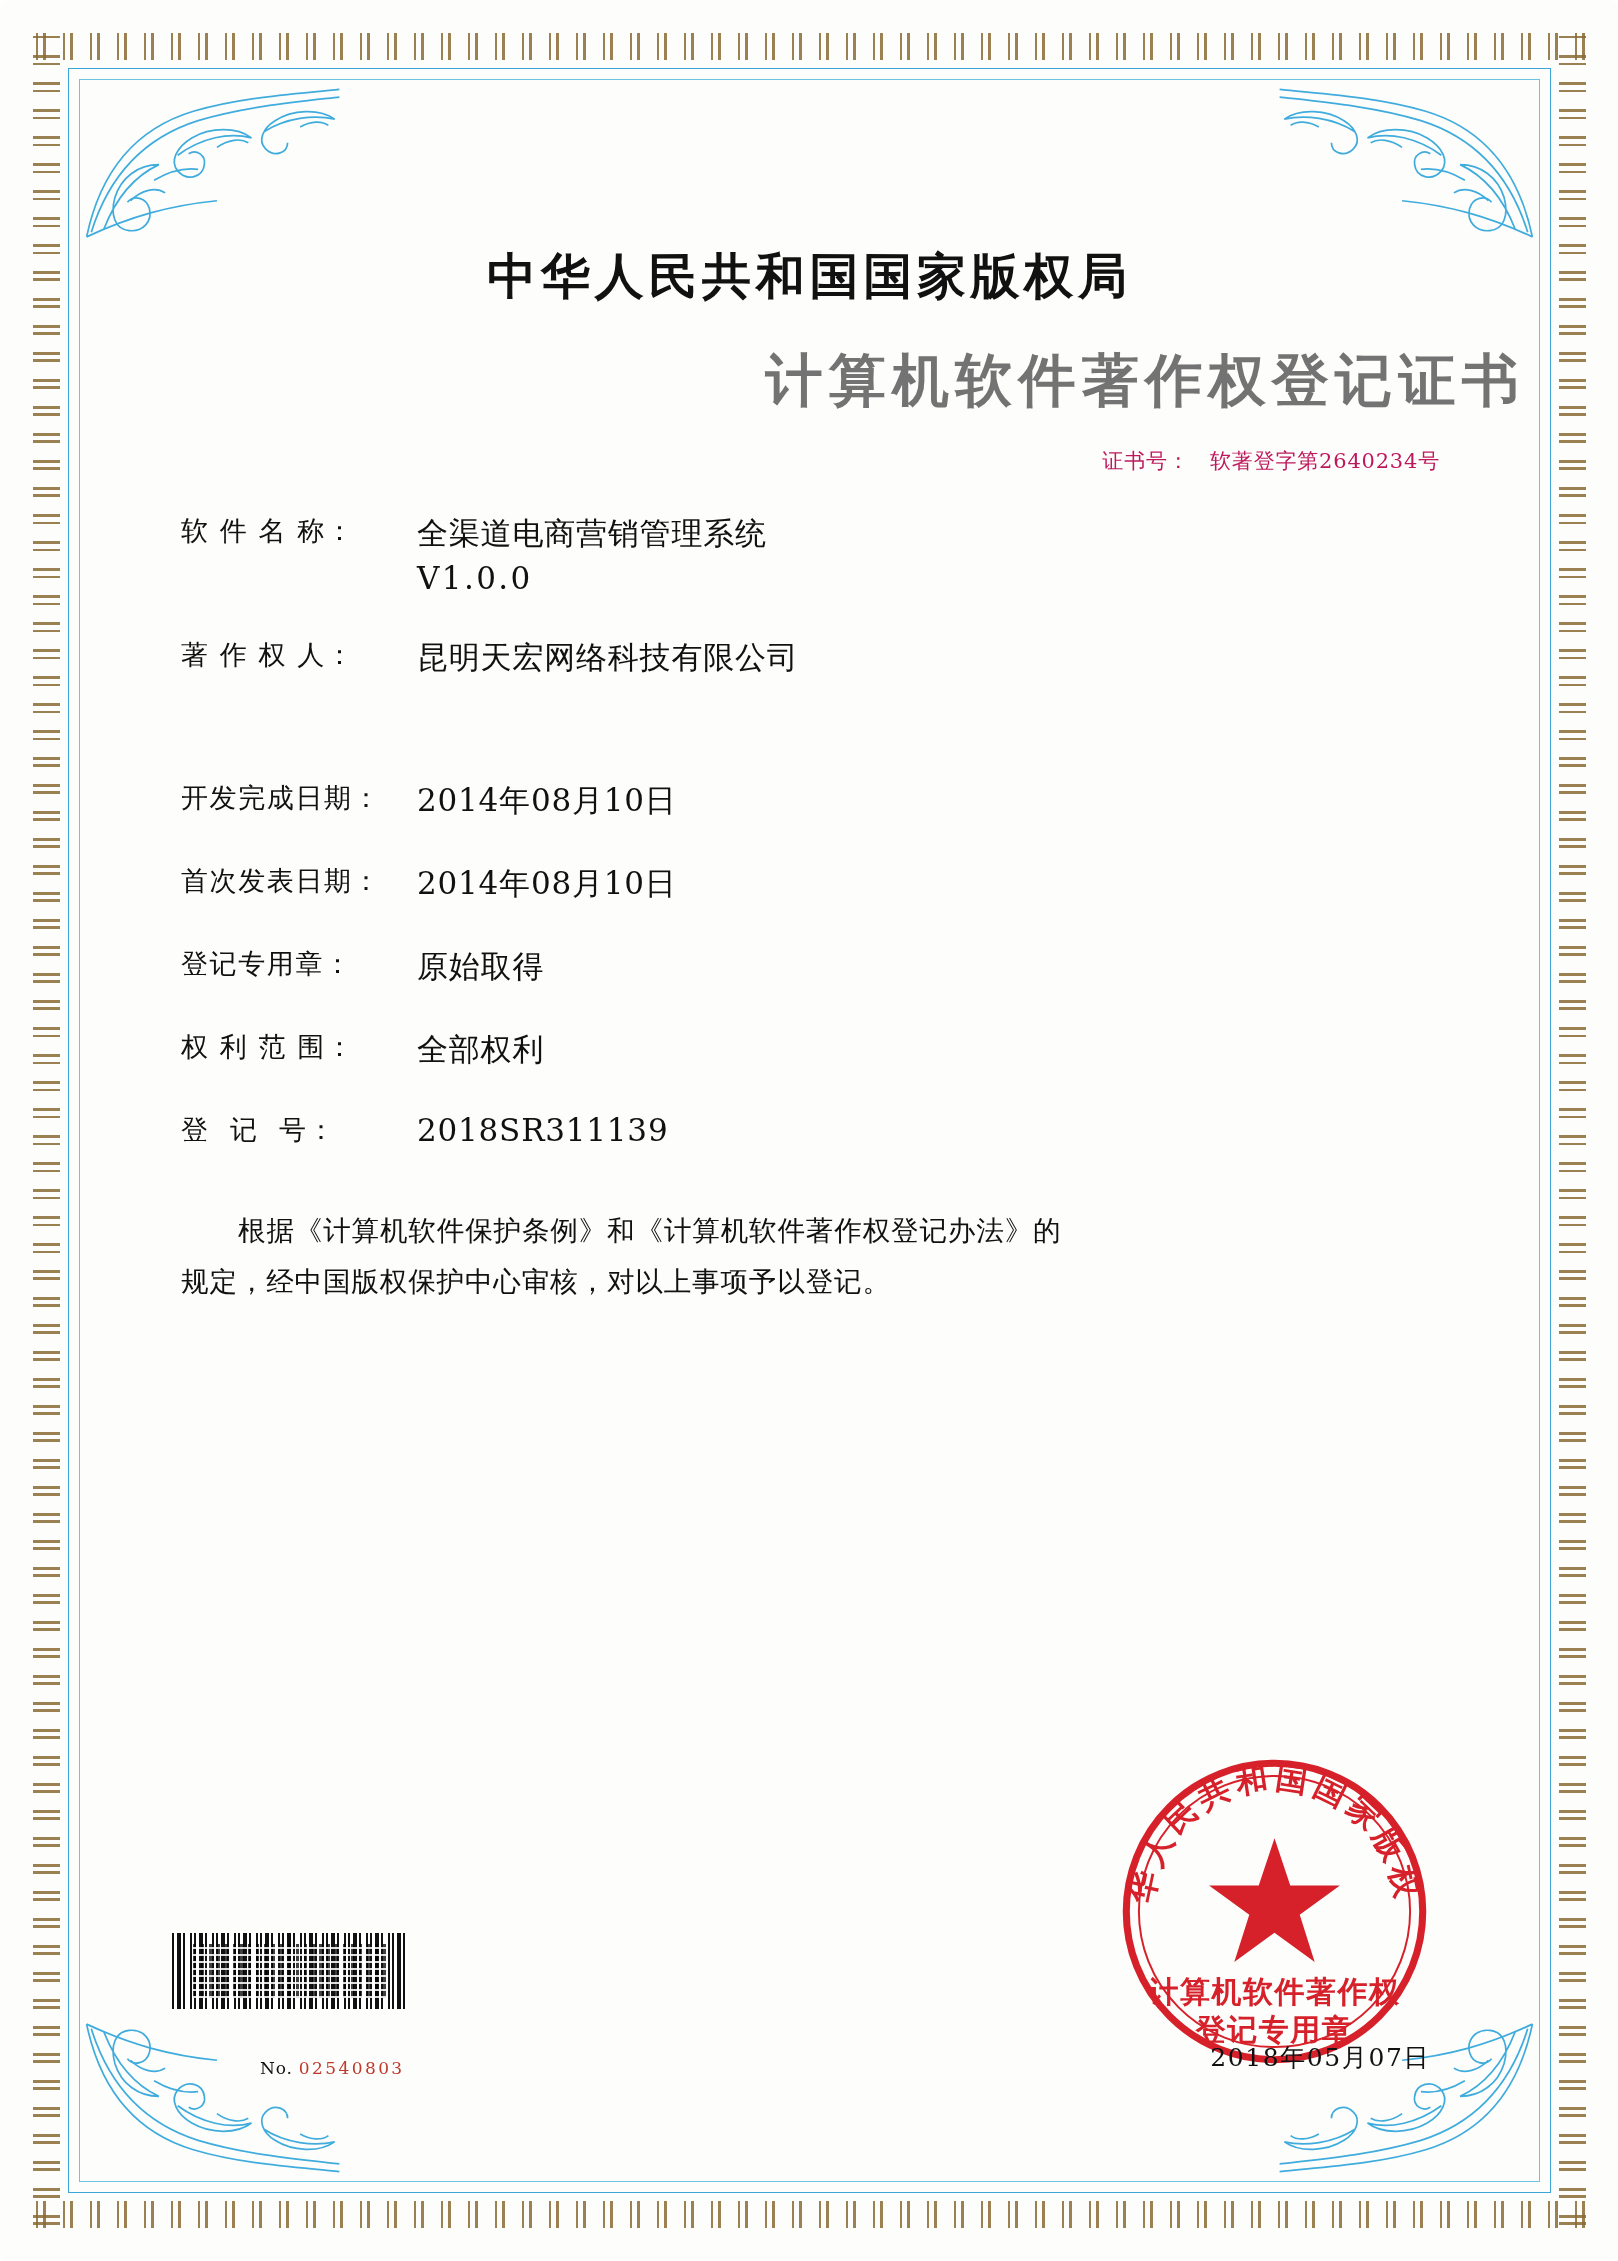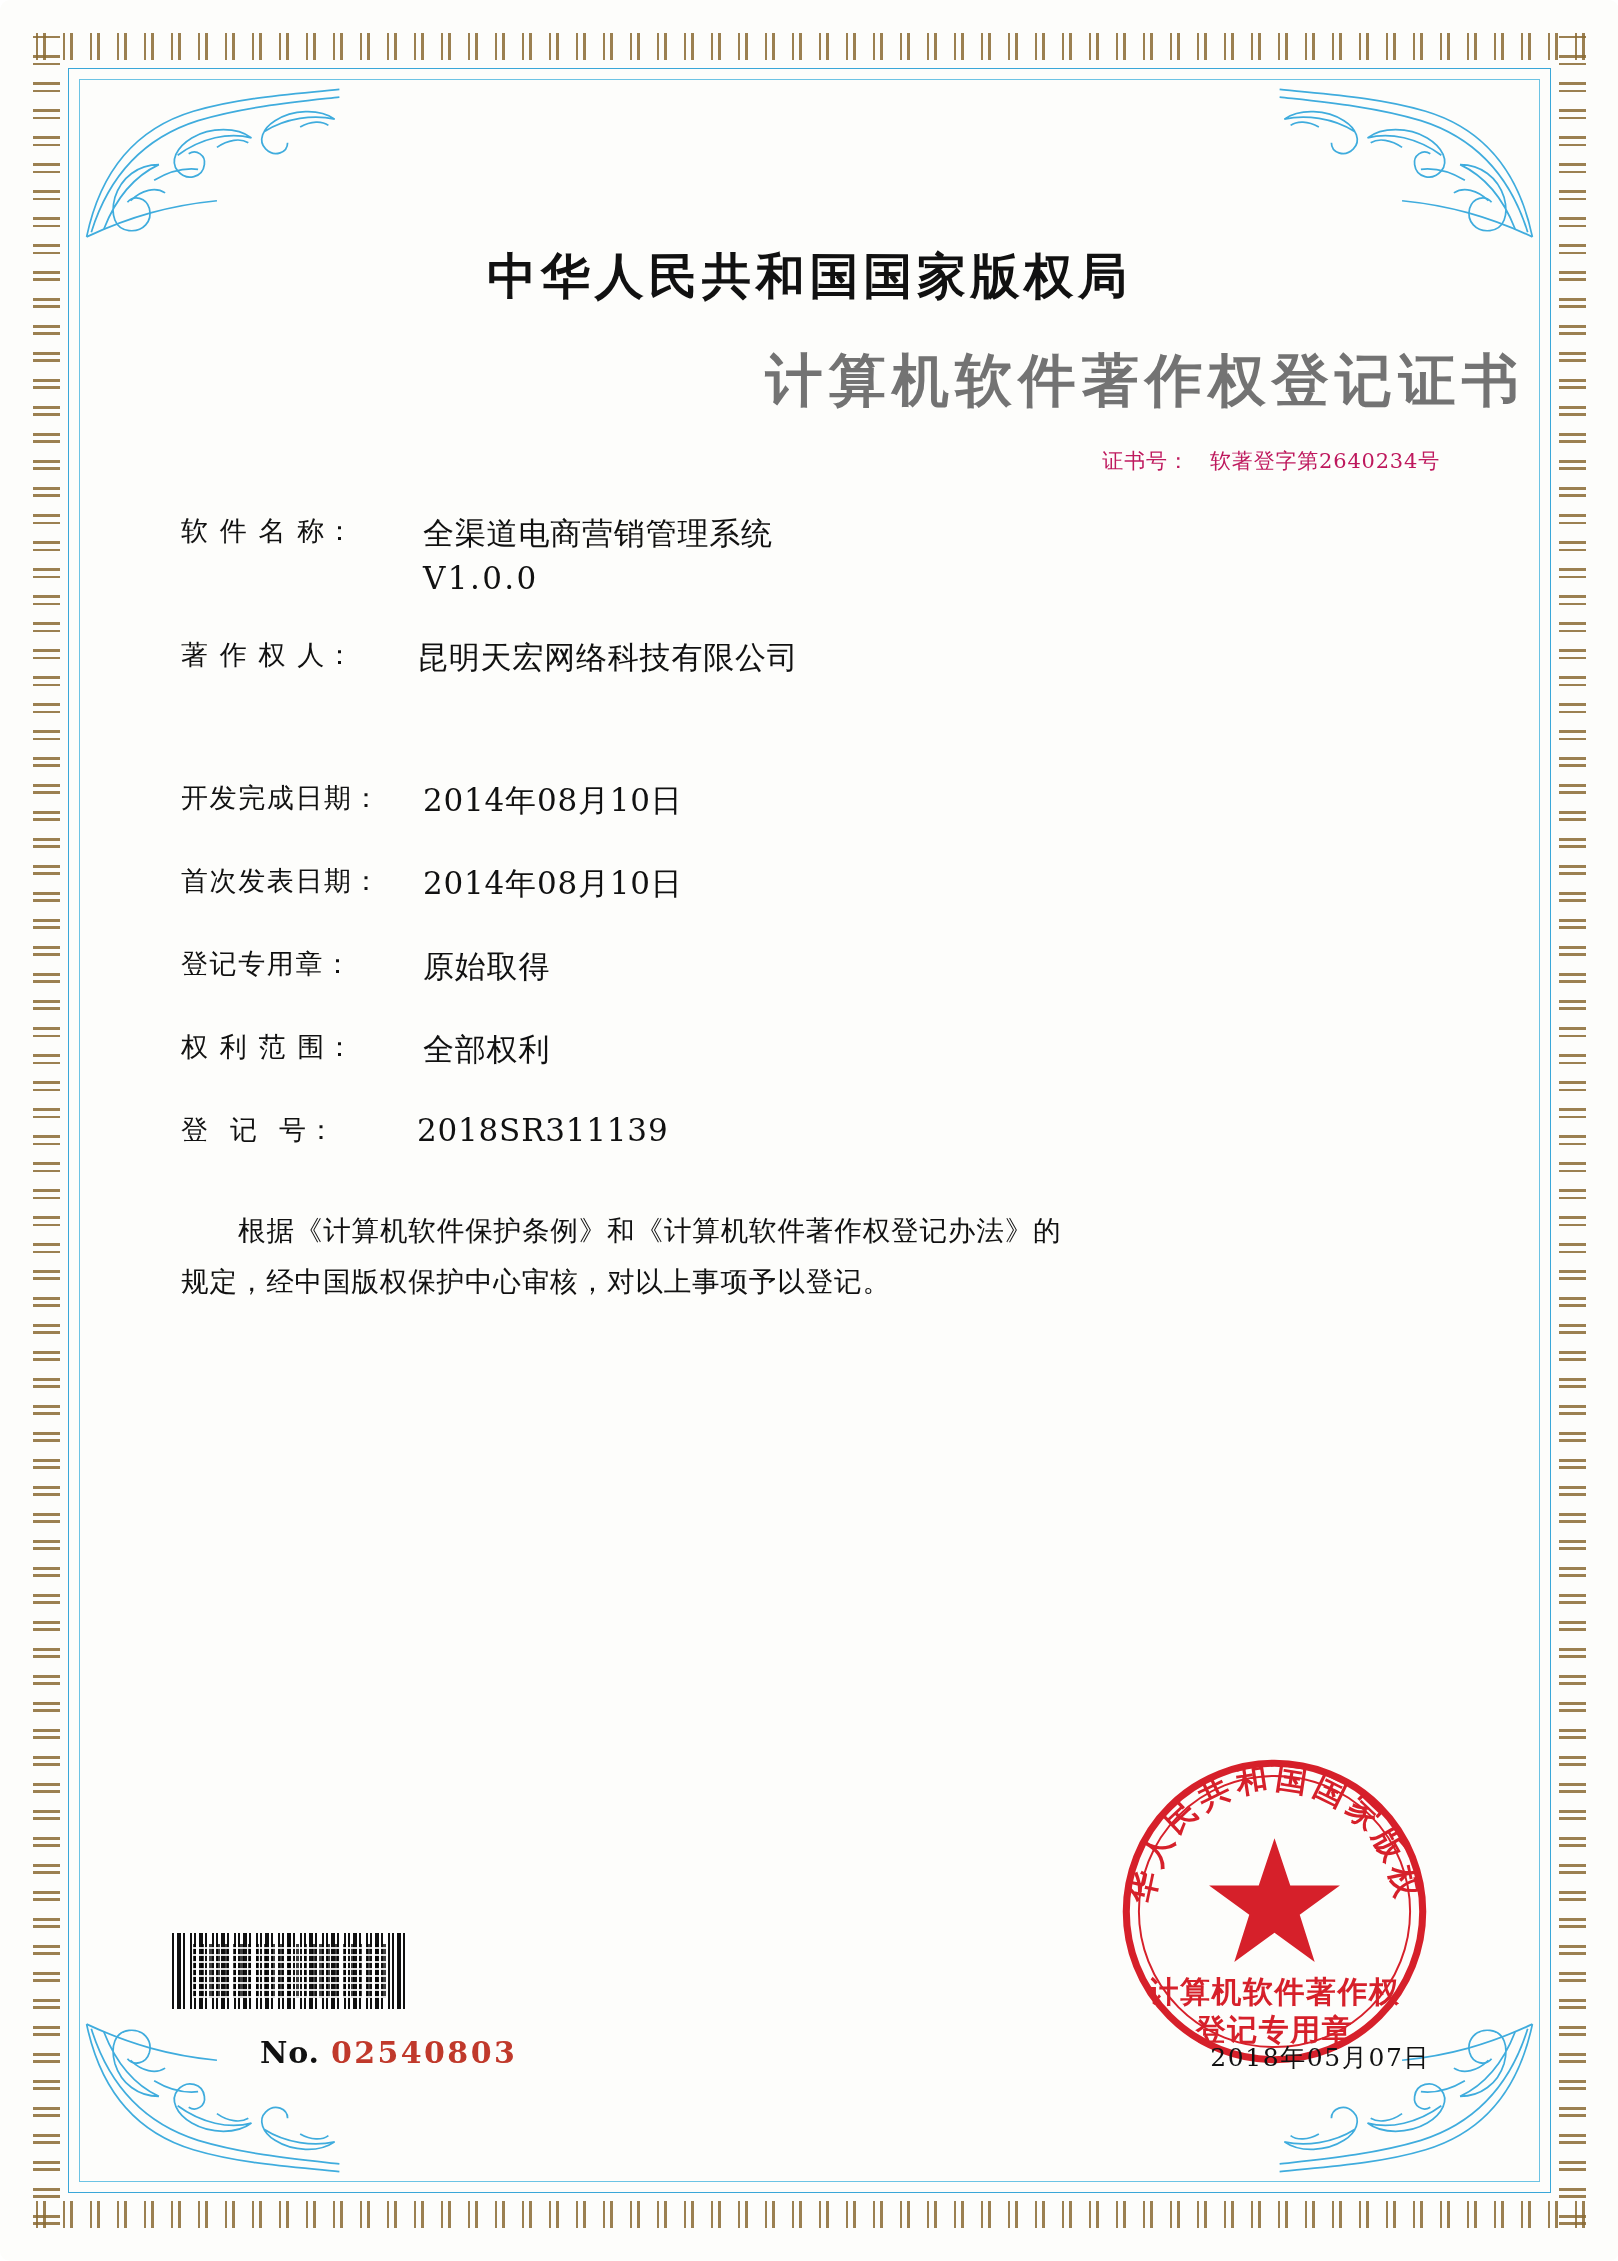--- a/index.html
+++ b/index.html
@@ -147,21 +147,21 @@
   }
   .field-value .sub {
     display: block;
     margin-top: 4.7px;
     font-family: "DejaVu Serif", "Liberation Serif", serif;
     letter-spacing: 2.4px;
   }
 
   .gap-lg { height: 87px; }
 
-  .field-row.spaced { margin-bottom: 41px; gap: 6px; }
+  .field-row.spaced { margin-bottom: 41px; }
 
   .statement {
     margin-top: 57px;
     padding-left: 87px;
     padding-right: 63px;
     font-size: 27.6px;
     line-height: 1.85;
     color: #111;
     letter-spacing: 0.8px;
   }
@@ -202,25 +202,24 @@
     width: 339px;
     height: 339px;
     pointer-events: none;
   }
   .seal svg { width: 100%; height: 100%; }
 
   
   .serial {
     position: absolute;
     left: 260px;
-    bottom: 191px;
-    font-size: 30px;
+    bottom: 183px;
+    font-size: 17px;
     color: #111;
     letter-spacing: 0.8px;
-    font-weight: bold;
   }
   .serial .num { color: #c0392b; letter-spacing: 2.4px; }
 
   .issue-date {
     position: absolute;
     right: 189px;
     bottom: 187px;
     font-size: 25px;
     color: #111;
     letter-spacing: 1.6px;

